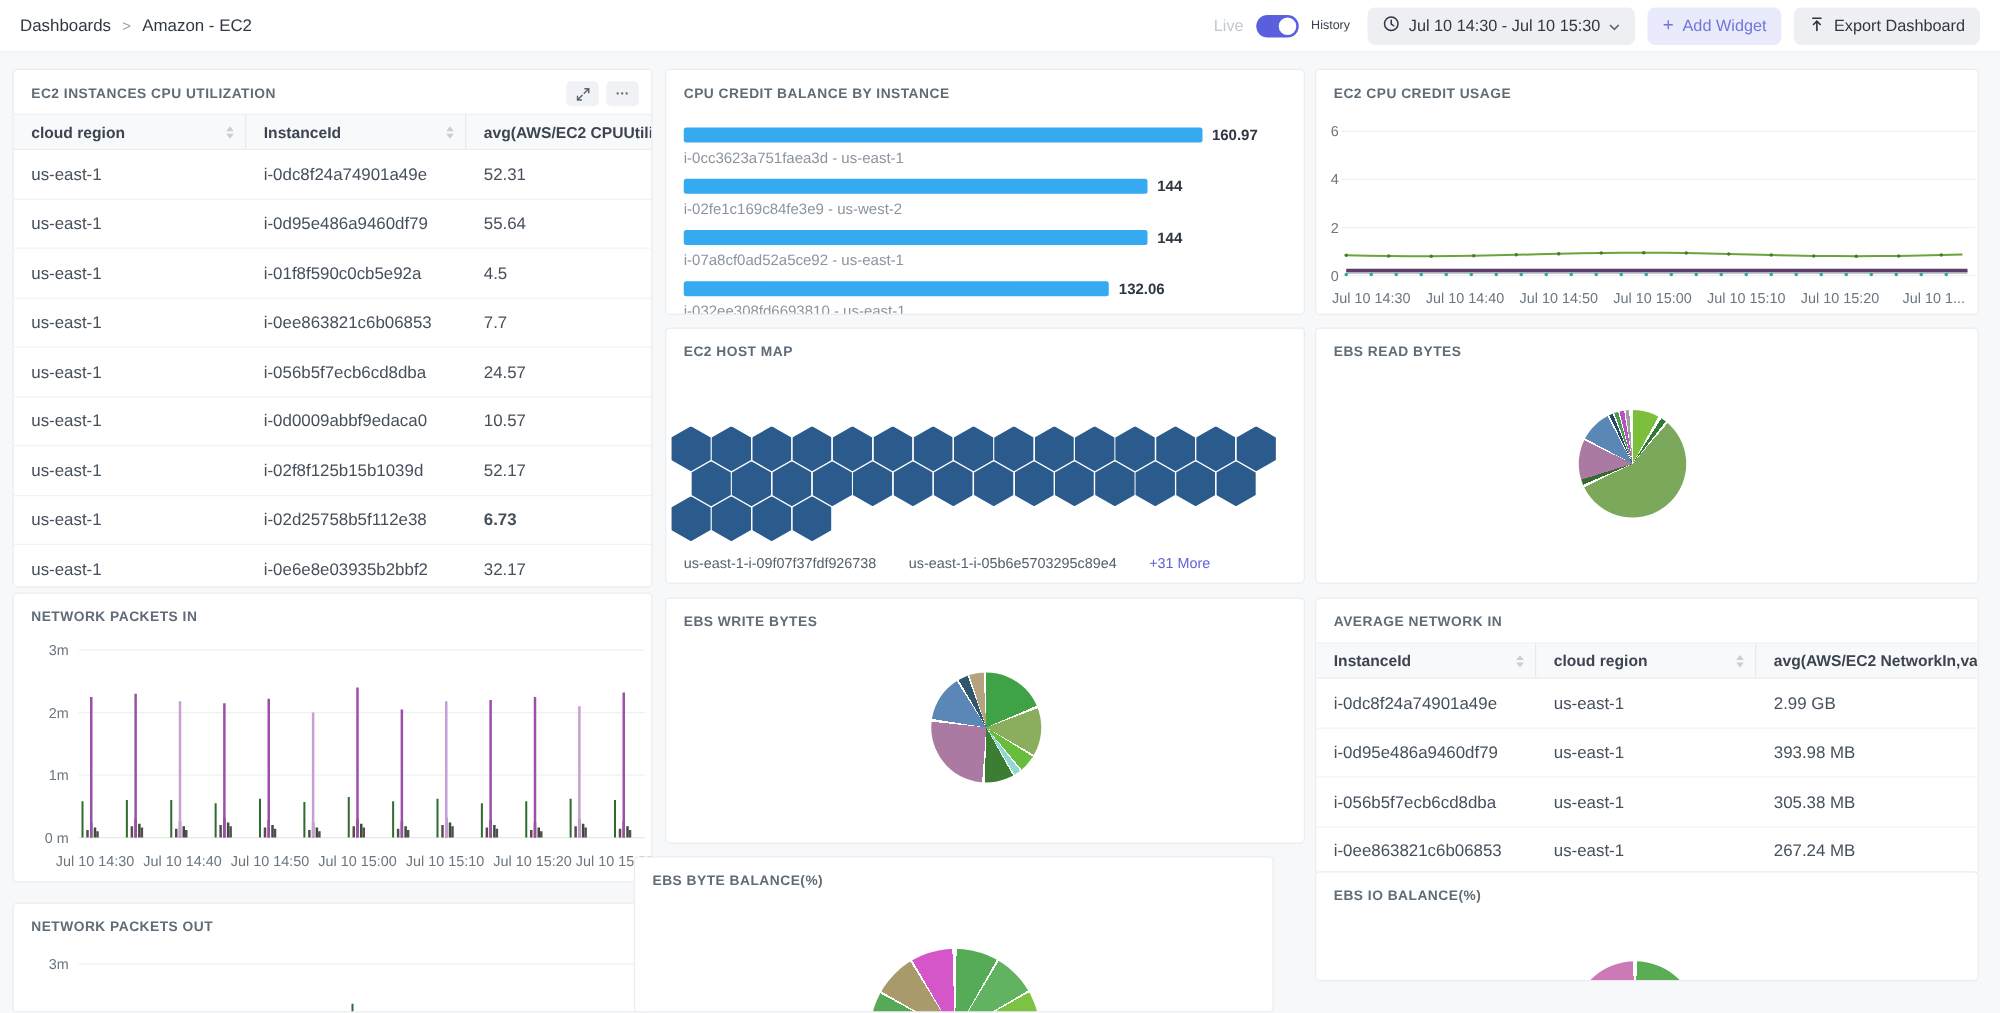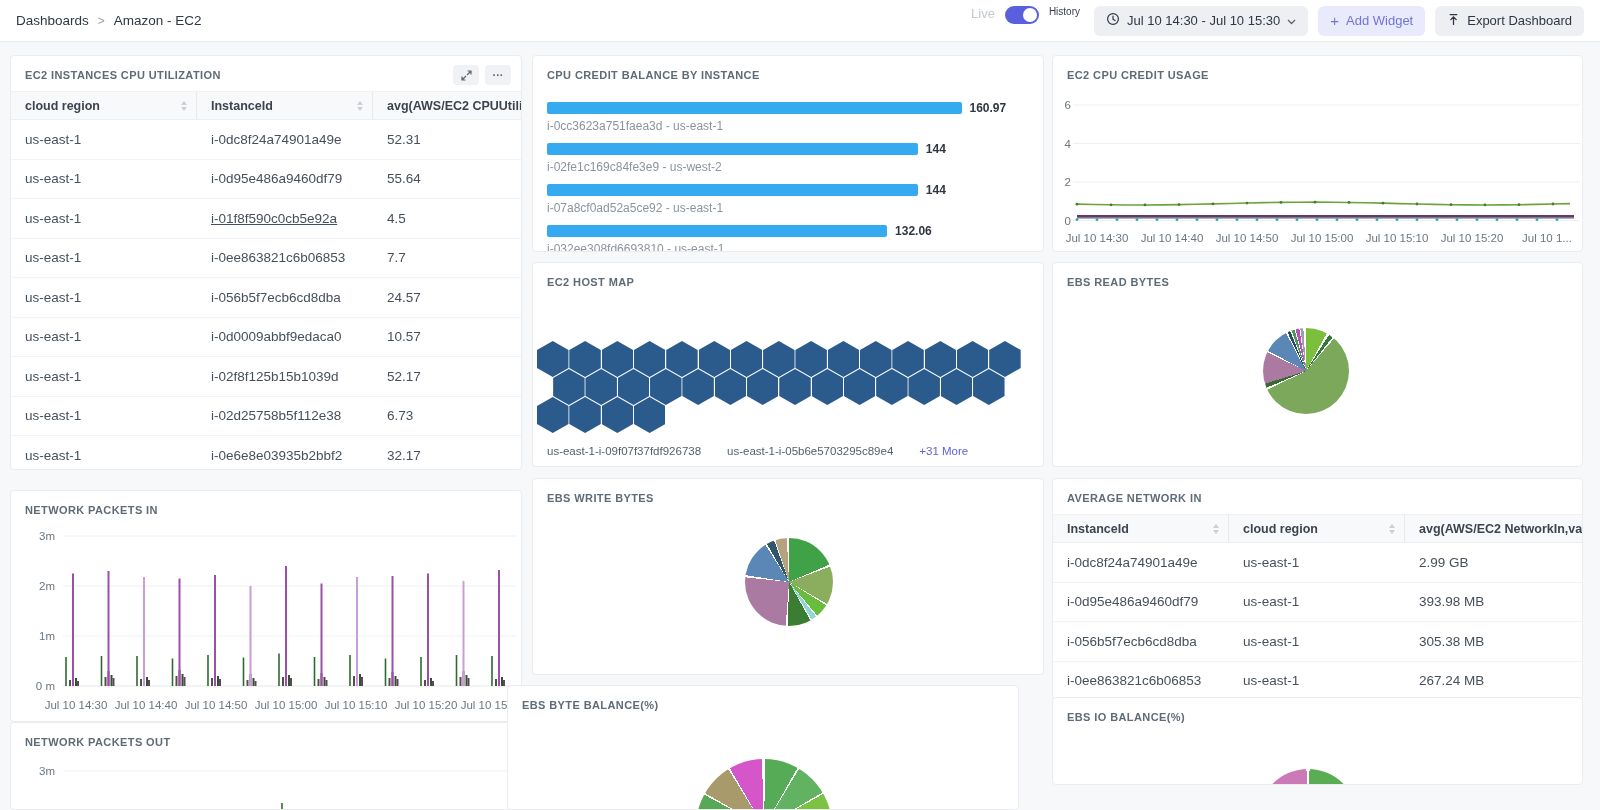--- a/index.html
+++ b/index.html
@@ -3,21 +3,21 @@
 <meta charset="utf-8">
 <style>
   *{box-sizing:border-box}
   html,body{margin:0;padding:0;width:1600px;height:810px;overflow:hidden;
     background:#f7f8fa;font-family:"Liberation Sans",sans-serif;color:#2f3743}
   
   .topbar{height:42px;background:#fff;border-bottom:1px solid #ebedf0;display:flex;
     align-items:center;justify-content:space-between;padding:0 16px}
   .crumbs{display:flex;align-items:center;gap:9px;font-size:13.5px;color:#2f3743}
   .crumb-sep{color:#9aa3ad;font-size:12px}
-  .tb-right{display:flex;gap:10px}
+  .tb-right{display:flex;align-items:center;gap:10px}
   .live-lbl{color:#c3c9d1;font-size:13px}
   .hist-lbl{color:#39414d;font-size:10px;margin-right:4px}
   .toggle{width:34px;height:18px;border-radius:9px;background:#5a60dd;position:relative;cursor:pointer}
   .toggle .knob{position:absolute;right:2px;top:2px;width:14px;height:14px;border-radius:50%;background:#fff}
   .btn{display:flex;align-items:center;gap:7px;height:30px;padding:0 12px;border-radius:6px;
     font-size:13px;cursor:pointer;white-space:nowrap}
   .btn-gray{background:#edeff2;color:#2f3743}
   .btn-purple{background:#e9eafc;color:#7076d8}
   .plus{font-size:15px;line-height:1}
   
@@ -133,21 +133,21 @@
             <div class="td" style="width: 176px;">i-0dc8f24a74901a49e</div>
             <div class="td" style="width: 148px;">52.31</div>
           </div>
           <div class="tr">
             <div class="td" style="width: 186px;">us-east-1</div>
             <div class="td" style="width: 176px;">i-0d95e486a9460df79</div>
             <div class="td" style="width: 148px;">55.64</div>
           </div>
           <div class="tr">
             <div class="td" style="width: 186px;">us-east-1</div>
-            <div class="td" style="width: 176px; text-decoration: underline;">i-01f8f590c0cb5e92a</div>
+            <div class="td" style="width: 176px;">i-01f8f590c0cb5e92a</div>
             <div class="td" style="width: 148px;">4.5</div>
           </div>
           <div class="tr">
             <div class="td" style="width: 186px;">us-east-1</div>
             <div class="td" style="width: 176px;">i-0ee863821c6b06853</div>
             <div class="td" style="width: 148px;">7.7</div>
           </div>
           <div class="tr">
             <div class="td" style="width: 186px;">us-east-1</div>
             <div class="td" style="width: 176px;">i-056b5f7ecb6cd8dba</div>
@@ -159,21 +159,21 @@
             <div class="td" style="width: 148px;">10.57</div>
           </div>
           <div class="tr">
             <div class="td" style="width: 186px;">us-east-1</div>
             <div class="td" style="width: 176px;">i-02f8f125b15b1039d</div>
             <div class="td" style="width: 148px;">52.17</div>
           </div>
           <div class="tr">
             <div class="td" style="width: 186px;">us-east-1</div>
             <div class="td" style="width: 176px;">i-02d25758b5f112e38</div>
-            <div class="td" style="width: 148px;">6.73</div>
+            <div class="td" style="width: 148px; font-weight: bold;">6.73</div>
           </div>
           <div class="tr">
             <div class="td" style="width: 186px;">us-east-1</div>
             <div class="td" style="width: 176px;">i-0e6e8e03935b2bbf2</div>
             <div class="td" style="width: 148px;">32.17</div>
           </div>
         </div>
     </div>
   </div>
 
@@ -316,21 +316,21 @@
       <span>us-east-1-i-05b6e5703295c89e4</span>
       <span class="more-link">+31 More</span>
     </div>
   </div>
 
   <div class="panel" style="left:1052px;top:220px;width:531px;height:205px">
     <div class="ptitle">EBS READ BYTES</div>
     <div class="pie" style="left: 210px; top: 65px; width: 86px; height: 86px; background: conic-gradient(rgb(124, 191, 60) 0deg, rgb(124, 191, 60) 28.8deg, rgb(255, 255, 255) 28.8deg, rgb(255, 255, 255) 32.4deg, rgb(47, 122, 54) 32.4deg, rgb(47, 122, 54) 38.2deg, rgb(255, 255, 255) 38.2deg, rgb(255, 255, 255) 40.7deg, rgb(123, 168, 91) 40.7deg, rgb(123, 168, 91) 244.1deg, rgb(255, 255, 255) 244.1deg, rgb(255, 255, 255) 247deg, rgb(53, 107, 47) 247deg, rgb(53, 107, 47) 252.7deg, rgb(171, 122, 163) 252.7deg, rgb(171, 122, 163) 295.9deg, rgb(255, 255, 255) 295.9deg, rgb(255, 255, 255) 298.1deg, rgb(90, 135, 181) 298.1deg, rgb(90, 135, 181) 332.3deg, rgb(255, 255, 255) 332.3deg, rgb(255, 255, 255) 334.4deg, rgb(39, 74, 102) 334.4deg, rgb(39, 74, 102) 338.4deg, rgb(255, 255, 255) 338.4deg, rgb(255, 255, 255) 340.2deg, rgb(76, 155, 76) 340.2deg, rgb(76, 155, 76) 344.5deg, rgb(255, 255, 255) 344.5deg, rgb(255, 255, 255) 346deg, rgb(188, 79, 192) 346deg, rgb(188, 79, 192) 351deg, rgb(255, 255, 255) 351deg, rgb(255, 255, 255) 352.4deg, rgb(154, 160, 166) 352.4deg, rgb(154, 160, 166) 356.4deg, rgb(255, 255, 255) 356.4deg, rgb(255, 255, 255) 360deg);"></div>
   </div>
 
-  <div class="panel" style="left:10px;top:448px;width:512px;height:232px">
+  <div class="panel" style="left:10px;top:432px;width:512px;height:232px">
     <div class="ptitle">NETWORK PACKETS IN</div>
     <svg class="chart-svg" style="top:28px" width="510" height="202">
         <line x1="52" y1="17" x2="505" y2="17" stroke="#eef0f3" stroke-width="1"></line>
         <text x="44" y="21" text-anchor="end" class="axis">3m</text>
         <line x1="52" y1="67" x2="505" y2="67" stroke="#eef0f3" stroke-width="1"></line>
         <text x="44" y="71" text-anchor="end" class="axis">2m</text>
         <line x1="52" y1="117" x2="505" y2="117" stroke="#eef0f3" stroke-width="1"></line>
         <text x="44" y="121" text-anchor="end" class="axis">1m</text>
         <line x1="52" y1="167" x2="505" y2="167" stroke="#e5e7ea" stroke-width="1"></line>
         <text x="44" y="171" text-anchor="end" class="axis">0 m</text>

